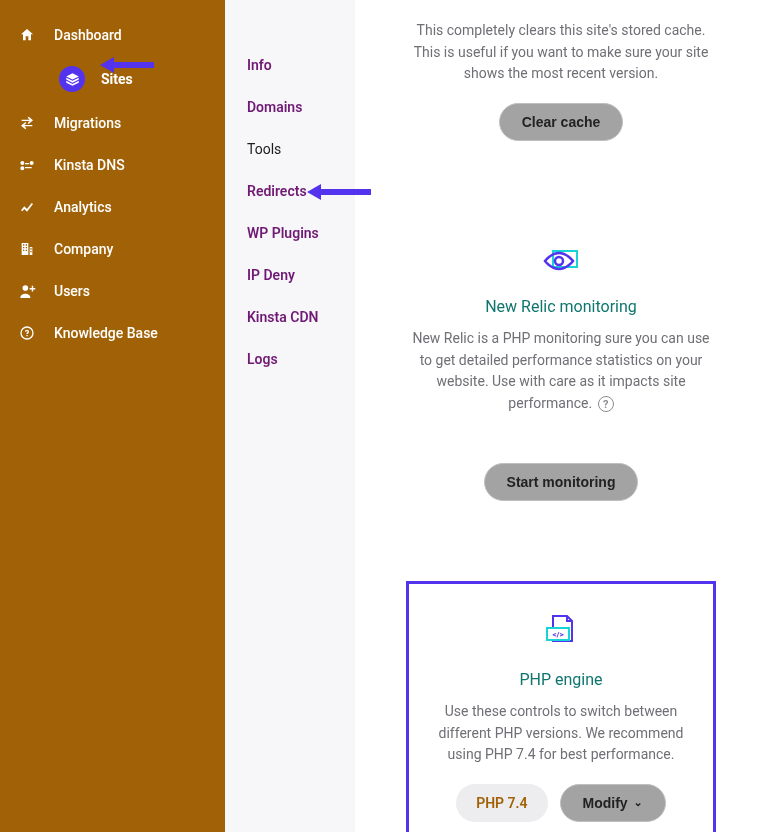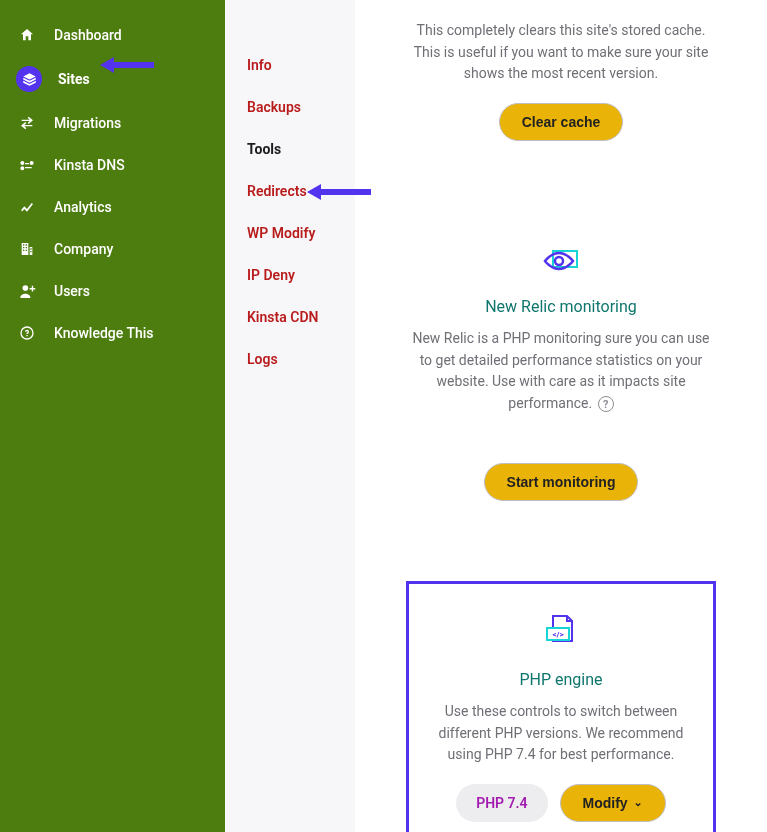--- a/index.html
+++ b/index.html
@@ -7,21 +7,21 @@
       font-family: -apple-system, BlinkMacSystemFont, "Segoe UI", Roboto, sans-serif;
       display: flex;
       width: 767px;
       height: 832px;
       overflow: hidden;
       background: #fff;
     }
     
     .sidebar {
       width: 225px;
-      background: #4d7c0f;
+      background: #a16207;
       color: #fff;
       padding: 14px 0;
       flex-shrink: 0;
     }
     .sidebar-item {
       display: flex;
       align-items: center;
       padding: 10px 16px;
       cursor: pointer;
       font-size: 14px;
@@ -36,46 +36,46 @@
       justify-content: center;
       flex-shrink: 0;
     }
     .sidebar-item.active .sidebar-icon {
       background: #5333ed;
       border-radius: 50%;
       width: 26px;
       height: 26px;
     }
     .sidebar-item svg { fill: #fff; }
-    .sidebar-item.active { font-weight: 700; }
+    .sidebar-item.active { font-weight: 700; margin-left: 43px; }
 
     
     .arrow {
       position: absolute;
       pointer-events: none;
     }
     .arrow svg { display: block; }
 
     
     .subnav {
       width: 130px;
       background: #f7f7f9;
       padding: 44px 0 0 22px;
       flex-shrink: 0;
     }
     .subnav-item {
       padding: 13px 0;
       font-size: 14px;
-      color: #b91c1c;
+      color: #701a75;
       font-weight: 600;
       cursor: pointer;
     }
     .subnav-item.active {
       color: #1c1c1e;
-      font-weight: 700;
+      font-weight: 400;
     }
 
     
     .main {
       flex: 1;
       padding: 20px 30px 30px;
       overflow-y: auto;
       display: flex;
       flex-direction: column;
       align-items: center;
@@ -102,34 +102,34 @@
       color: #0f766e;
       margin: 18px 0 12px;
     }
     .btn {
       display: inline-flex;
       align-items: center;
       justify-content: flex-start;
       padding: 10px 22px;
       border: 1px solid #bfbfc3;
       border-radius: 22px;
-      background: #eab308;
+      background: #a3a3a3;
       font-size: 14px;
       font-weight: 700;
       color: #222;
       cursor: pointer;
       gap: 6px;
     }
     .pill {
       display: inline-flex;
       align-items: center;
       padding: 10px 20px;
       border-radius: 22px;
       background: #ededef;
-      color: #a21caf;
+      color: #a16207;
       font-size: 14px;
       font-weight: 600;
       margin-right: 6px;
     }
     .icon-wrap {
       display: inline-flex;
       align-items: center;
       justify-content: center;
     }
     .help-icon {
@@ -208,37 +208,37 @@
         </svg>
     </span>
     <span>Users</span>
   </div>
   <div class="sidebar-item">
     <span class="sidebar-icon">
       <svg width="16" height="16" viewBox="0 0 24 24">
           <path d="M12 2a10 10 0 100 20 10 10 0 000-20zm0 18a8 8 0 110-16 8 8 0 010 16zm-1-5h2v2h-2v-2zm2-1.5c1-1 2-1.8 2-3.2C15 8.3 13.7 7 12 7s-3 1.3-3 3h2c0-.6.4-1 1-1s1 .4 1 1c0 .7-.6 1.1-1.3 1.7C11 12.3 11 13 11 13.5h2z"></path>
         </svg>
     </span>
-    <span>Knowledge This</span>
+    <span>Knowledge Base</span>
   </div>
 </div>
 
 <div class="arrow" style="left:96px; top:54px;">
   <svg width="60" height="22" viewBox="0 0 60 22">
     <path d="M58 11 L14 11" stroke="#5333ed" stroke-width="6" fill="none"></path>
     <path d="M4 11 L18 3 L18 19 Z" fill="#5333ed"></path>
   </svg>
 </div>
 
 <div class="subnav">
   <div class="subnav-item">Info</div>
-  <div class="subnav-item">Backups</div>
+  <div class="subnav-item">Domains</div>
   <div class="subnav-item active">Tools</div>
   <div class="subnav-item">Redirects</div>
-  <div class="subnav-item">WP Modify</div>
+  <div class="subnav-item">WP Plugins</div>
   <div class="subnav-item">IP Deny</div>
   <div class="subnav-item">Kinsta CDN</div>
   <div class="subnav-item">Logs</div>
 </div>
 
 <div class="arrow" style="left:303px; top:181px;">
   <svg width="70" height="22" viewBox="0 0 70 22">
     <path d="M68 11 L14 11" stroke="#5333ed" stroke-width="6" fill="none"></path>
     <path d="M4 11 L18 3 L18 19 Z" fill="#5333ed"></path>
   </svg>

